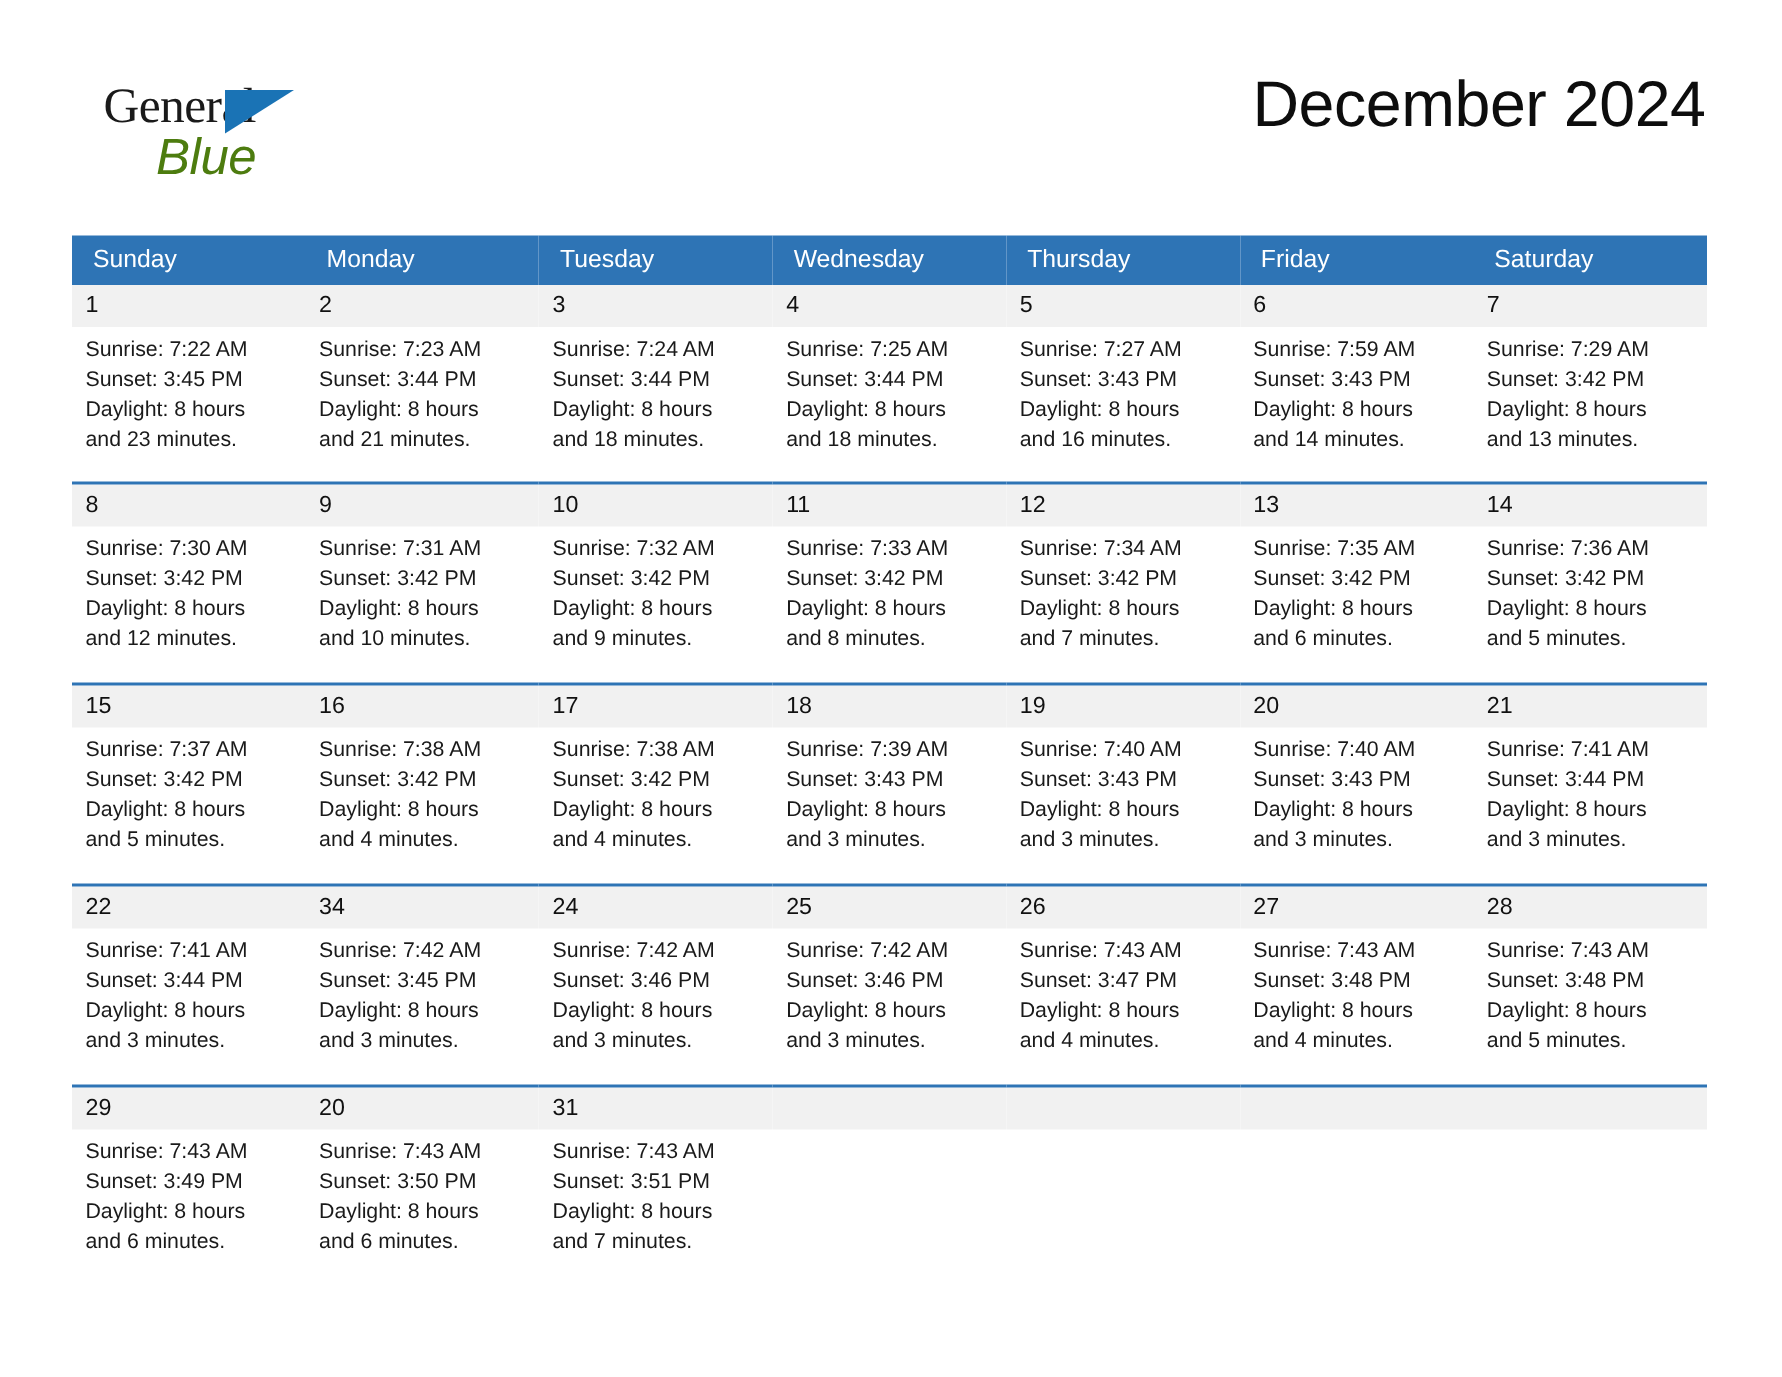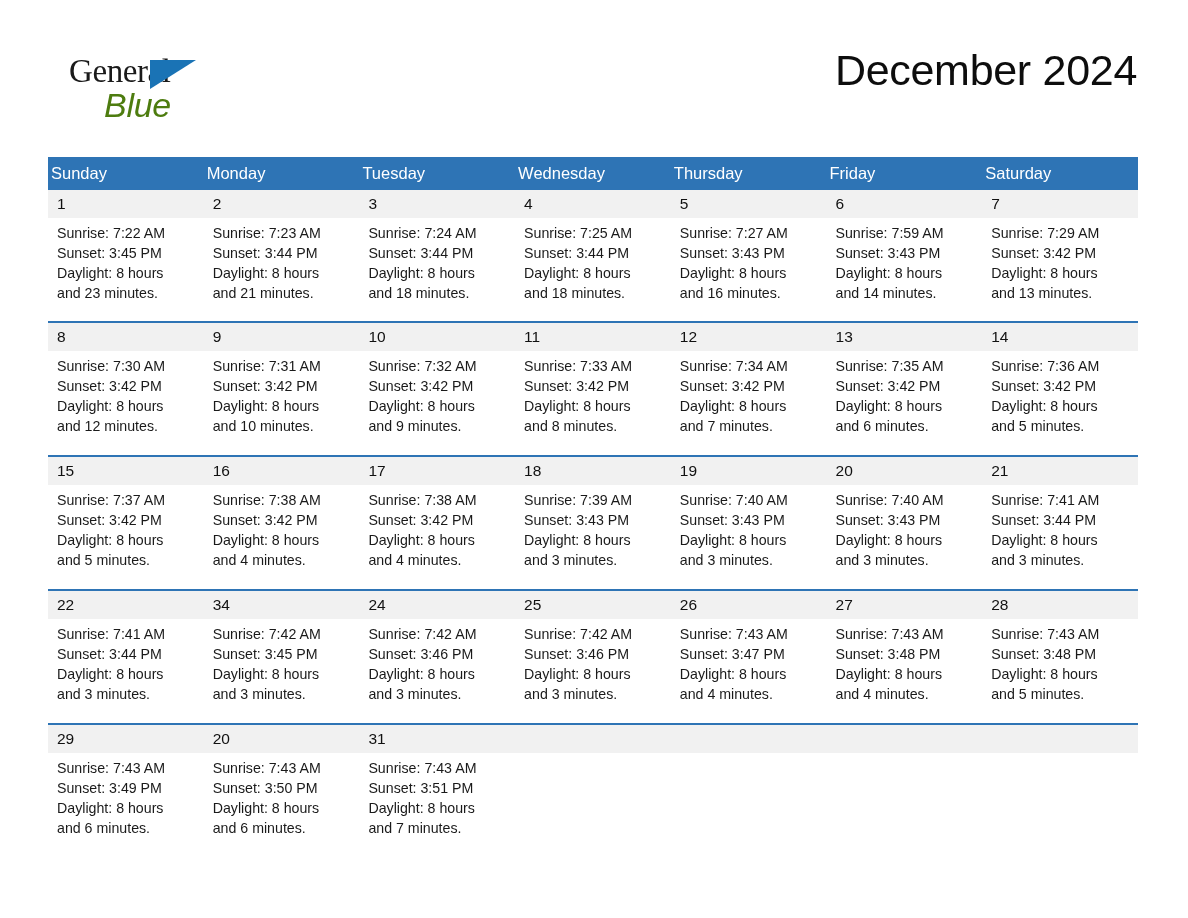--- a/index.html
+++ b/index.html
@@ -106,21 +106,21 @@
     border-collapse: collapse;
     table-layout: fixed;
   }
 
   .cal-table th {
     background: #2e74b5;
     color: #ffffff;
     font-size: 16.5px;
     font-weight: normal;
     text-align: left;
-    padding: 7px 0 8px 3px;
+    padding: 7px 0 8px 14px;
     line-height: 1.1;
   }
 
   tr.week-row > td {
     vertical-align: top;
     padding: 0;
     border-top: 2.5px solid #2e74b5;
   }
   tr.week-row.first > td {
     border-top: none;

